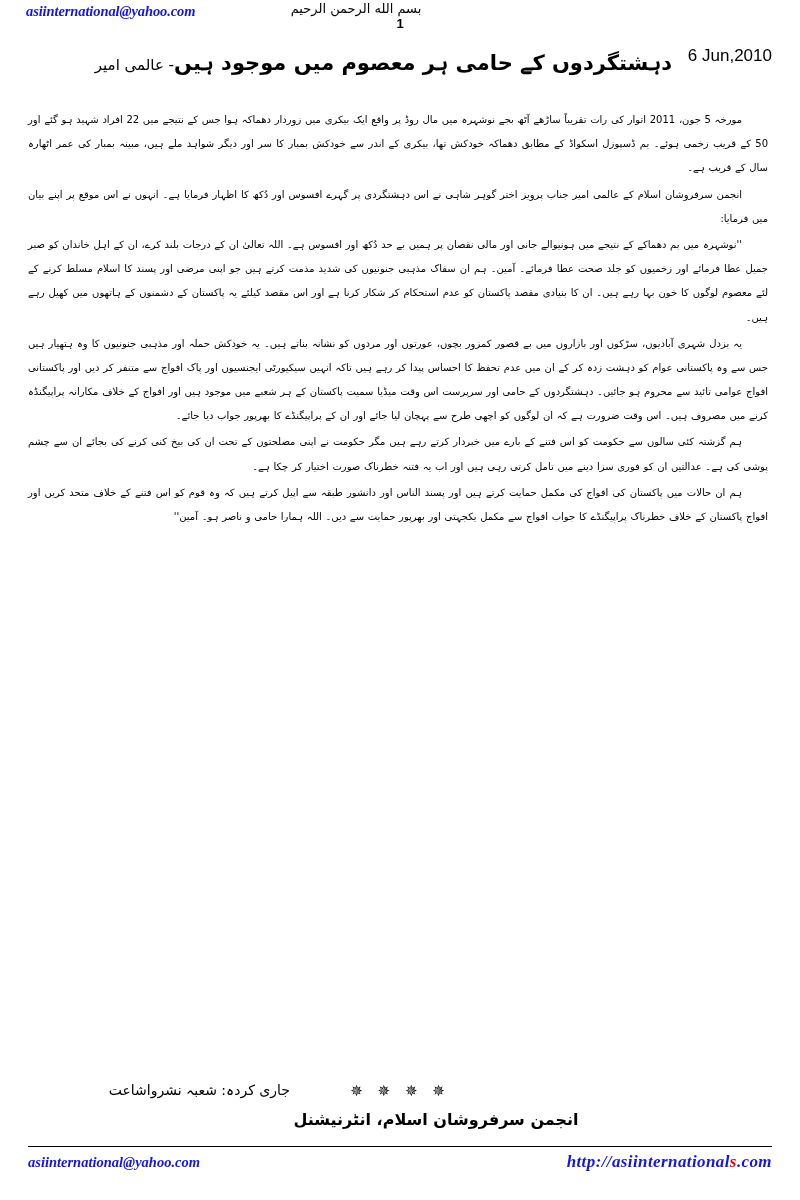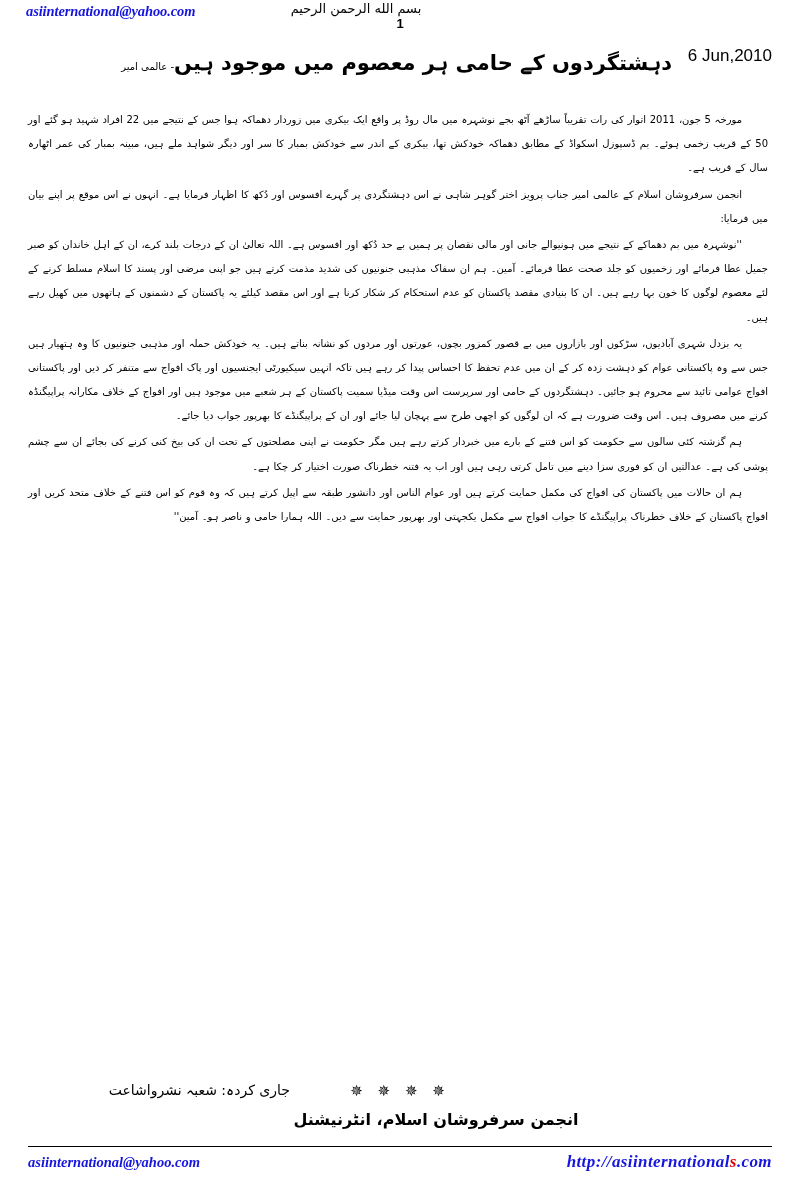--- a/index.html
+++ b/index.html
@@ -101,21 +101,21 @@
     direction: rtl;
     font-family: "DejaVu Sans", "Liberation Sans", sans-serif;
     font-size: 21px;
     font-weight: bold;
     color: #000000;
     line-height: 1.45;
     white-space: nowrap;
     overflow: visible;
   }
   .doc-title .byline {
-    font-size: 10px;
+    font-size: 15px;
     font-weight: normal;
     margin-top: 40px;
   }
 
   
   .body-col {
     position: absolute;
     top: 108px;
     right: 32px;
     width: 740px;
@@ -251,21 +251,21 @@
       <span>دہشتگردوں کے حامی ہر معصوم میں موجود ہیں</span><span class="byline">- عالمی امیر</span>
     </div>
   </div>
 
   <div class="body-col">
     <p class="para">مورخہ 5 جون، 2011 اتوار کی رات تقریباً ساڑھے آٹھ بجے نوشہرہ میں مال روڈ پر واقع ایک بیکری میں زوردار دھماکہ ہوا جس کے نتیجے میں 22 افراد شہید ہو گئے اور 50 کے قریب زخمی ہوئے۔ بم ڈسپوزل اسکواڈ کے مطابق دھماکہ خودکش تھا، بیکری کے اندر سے خودکش بمبار کا سر اور دیگر شواہد ملے ہیں، مبینہ بمبار کی عمر اٹھارہ سال کے قریب ہے۔</p>
     <p class="para">انجمن سرفروشان اسلام کے عالمی امیر جناب پرویز اختر گوہر شاہی نے اس دہشتگردی پر گہرے افسوس اور دُکھ کا اظہار فرمایا ہے۔ انہوں نے اس موقع پر اپنے بیان میں فرمایا:</p>
     <p class="para quote">''نوشہرہ میں بم دھماکے کے نتیجے میں ہونیوالے جانی اور مالی نقصان پر ہمیں بے حد دُکھ اور افسوس ہے۔ اللہ تعالیٰ ان کے درجات بلند کرے، ان کے اہل خاندان کو صبر جمیل عطا فرمائے اور زخمیوں کو جلد صحت عطا فرمائے۔ آمین۔ ہم ان سفاک مذہبی جنونیوں کی شدید مذمت کرتے ہیں جو اپنی مرضی اور پسند کا اسلام مسلط کرنے کے لئے معصوم لوگوں کا خون بہا رہے ہیں۔ ان کا بنیادی مقصد پاکستان کو عدم استحکام کر شکار کرنا ہے اور اس مقصد کیلئے یہ پاکستان کے دشمنوں کے ہاتھوں میں کھیل رہے ہیں۔</p>
     <p class="para quote">یہ بزدل شہری آبادیوں، سڑکوں اور بازاروں میں بے قصور کمزور بچوں، عورتوں اور مردوں کو نشانہ بناتے ہیں۔ یہ خودکش حملہ اور مذہبی جنونیوں کا وہ ہتھیار ہیں جس سے وہ پاکستانی عوام کو دہشت زدہ کر کے ان میں عدم تحفظ کا احساس پیدا کر رہے ہیں تاکہ انہیں سیکیورٹی ایجنسیوں اور پاک افواج سے متنفر کر دیں اور پاکستانی افواج عوامی تائید سے محروم ہو جائیں۔ دہشتگردوں کے حامی اور سرپرست اس وقت میڈیا سمیت پاکستان کے ہر شعبے میں موجود ہیں اور افواج کے خلاف مکارانہ پراپیگنڈہ کرنے میں مصروف ہیں۔ اس وقت ضرورت ہے کہ ان لوگوں کو اچھی طرح سے پہچان لیا جائے اور ان کے پراپیگنڈے کا بھرپور جواب دیا جائے۔</p>
     <p class="para quote">ہم گزشتہ کئی سالوں سے حکومت کو اس فتنے کے بارے میں خبردار کرتے رہے ہیں مگر حکومت نے اپنی مصلحتوں کے تحت ان کی بیخ کنی کرنے کی بجائے ان سے چشم پوشی کی ہے۔ عدالتیں ان کو فوری سزا دینے میں تامل کرتی رہی ہیں اور اب یہ فتنہ خطرناک صورت اختیار کر چکا ہے۔</p>
-    <p class="para quote">ہم ان حالات میں پاکستان کی افواج کی مکمل حمایت کرتے ہیں اور عوام الناس اور دانشور طبقہ سے اپیل کرتے ہیں کہ وہ قوم کو اس فتنے کے خلاف متحد کریں اور افواج پاکستان کے خلاف خطرناک پراپیگنڈے کا جواب افواج سے مکمل یکجہتی اور بھرپور حمایت سے دیں۔ اللہ ہمارا حامی و ناصر ہو۔ آمین''</p>
+    <p class="para quote">ہم ان حالات میں پاکستان کی افواج کی مکمل حمایت کرتے ہیں اور پسند الناس اور دانشور طبقہ سے اپیل کرتے ہیں کہ وہ قوم کو اس فتنے کے خلاف متحد کریں اور افواج پاکستان کے خلاف خطرناک پراپیگنڈے کا جواب افواج سے مکمل یکجہتی اور بھرپور حمایت سے دیں۔ اللہ ہمارا حامی و ناصر ہو۔ آمین''</p>
   </div>
 
   <div class="footer">
 
     <div class="issued-row">
       <div class="issued-by">جاری کردہ: شعبہ نشرواشاعت</div>
       <div class="diamonds">✵ ✵ ✵ ✵</div>
     </div>
 
     <div class="org-name">انجمن سرفروشان اسلام، انٹرنیشنل</div>

